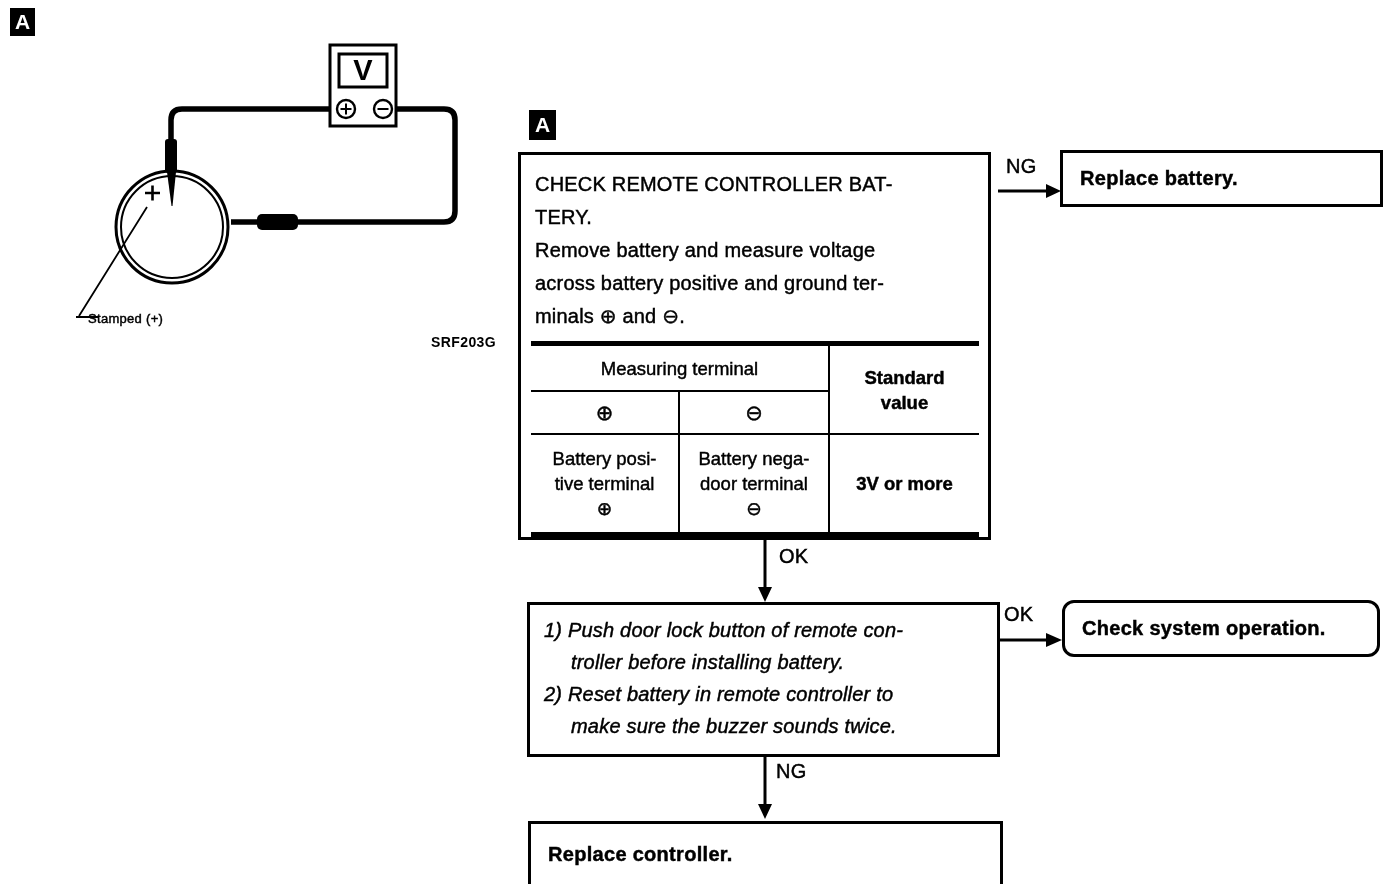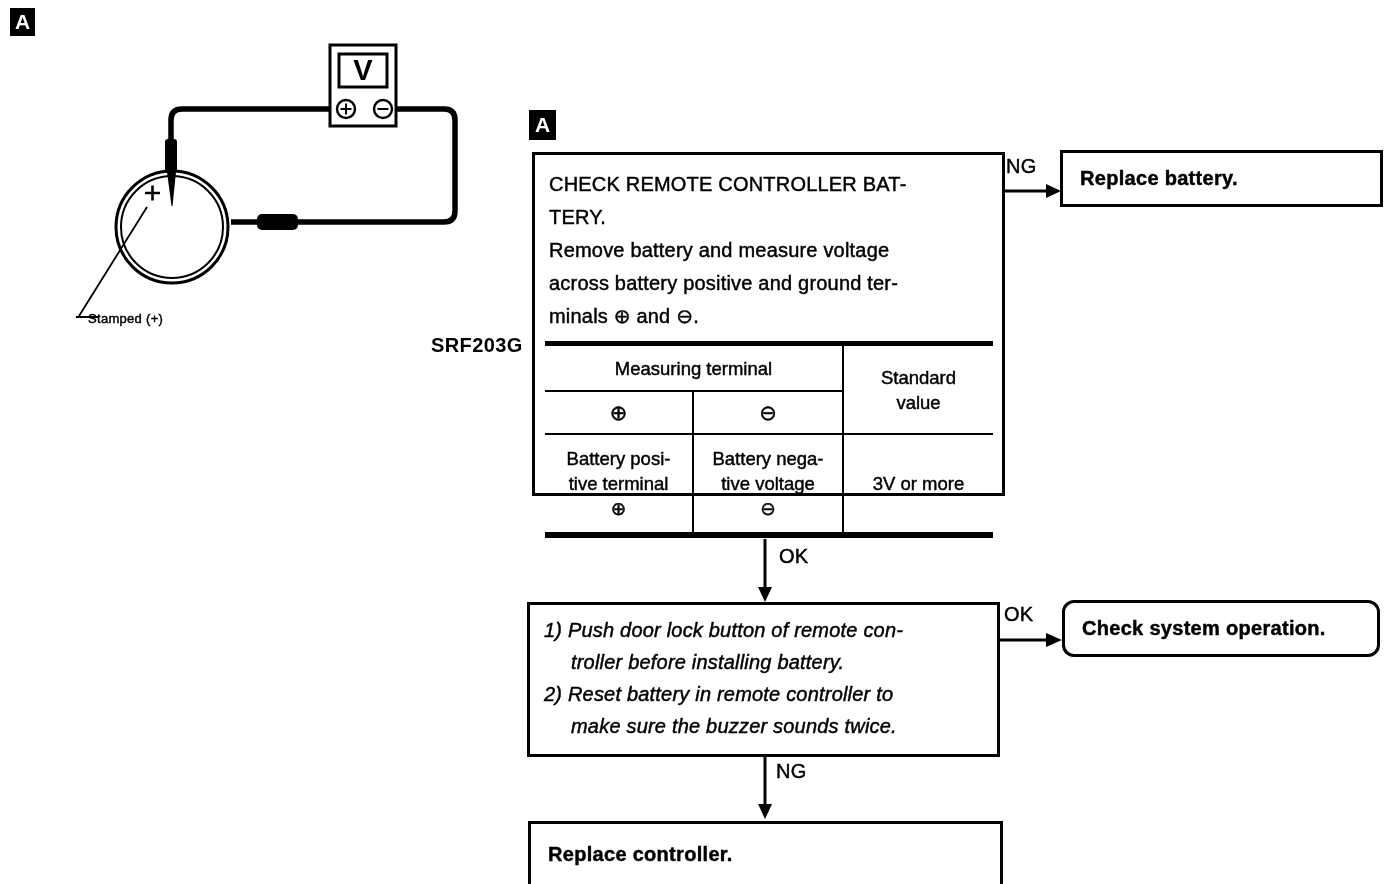--- a/index.html
+++ b/index.html
@@ -12,38 +12,38 @@
   .badge{
     position:absolute;background:#000;color:#fff;font-weight:bold;font-size:21px;
     display:flex;align-items:center;justify-content:center;
   }
   #badge-1{left:10px;top:8px;width:25px;height:28px;}
   #badge-2{left:529px;top:110px;width:27px;height:30px;}
 
   #vlabel{left:339px;top:54px;width:48px;height:33px;display:flex;align-items:center;
     justify-content:center;font-size:29px;font-weight:bold;}
   #stamped{left:88px;top:311px;font-size:13px;letter-spacing:0.3px;}
-  #figcode{left:431px;top:334px;font-size:20px;font-weight:bold;letter-spacing:0.4px;}
+  #figcode{left:431px;top:334px;font-size:14px;font-weight:bold;letter-spacing:0.4px;}
 
   .box{position:absolute;border:3px solid #000;box-sizing:border-box;background:#fff;}
   .leaf-box{display:flex;align-items:center;padding-left:17px;font-size:20px;letter-spacing:0.3px;font-weight:bold;}
 
-  #main-box{left:532px;top:152px;width:473px;height:344px;}
+  #main-box{left:518px;top:152px;width:473px;height:388px;}
   #step1-text{position:absolute;left:14px;top:13px;font-size:20px;line-height:33px;
     white-space:pre;letter-spacing:0.2px;}
 
   #spec-table{position:absolute;left:10px;top:186px;width:448px;border-collapse:collapse;
     table-layout:fixed;text-align:center;font-size:18.5px;
     border-top:5px solid #000;border-bottom:6px solid #000;}
   #spec-table td{border:2px solid #000;padding:1px 2px;white-space:pre-line;line-height:25px;}
   #spec-table tr:nth-child(1) td{height:42px;border-top:none;}
   #spec-table tr:nth-child(2) td{height:39px;}
   #spec-table tr:nth-child(3) td{height:95px;border-bottom:none;}
   #spec-table td.b-l0{border-left:none;}
-  #spec-table td.b-r0{border-right:none;}
+  #spec-table td.b-r0{border-right:none;font-weight:bold;}
   #spec-table td.sym{font-size:21px;}
 
   #box2{left:527px;top:602px;width:473px;height:155px;padding:9px 0 0 14px;}
   .flow-item{font-size:20px;line-height:32px;white-space:pre;padding-left:27px;
     text-indent:-27px;letter-spacing:0.2px;font-style:italic;}
 
   #replace-battery{left:1060px;top:150px;width:323px;height:57px;}
   #check-system{left:1062px;top:600px;width:318px;height:57px;border-radius:12px;}
   #replace-controller{left:528px;top:821px;width:475px;height:67px;text-align:right;}
 
@@ -137,21 +137,21 @@
       </tr>
       <tr>
         <td class="b-l0 sym">⊕</td>
         <td class="sym">⊖</td>
       </tr>
       <tr>
         <td class="b-l0">Battery posi-
 tive terminal
 ⊕</td>
         <td>Battery nega-
-tive voltage
+door terminal
 ⊖</td>
         <td class="b-r0">3V or more</td>
       </tr>
     </tbody>
       </table>
   </div>
 
   <div id="ng1" class="edge-label ink">NG</div>
   <div id="ok1" class="edge-label ink">OK</div>
   <div id="ok2" class="edge-label ink">OK</div>

